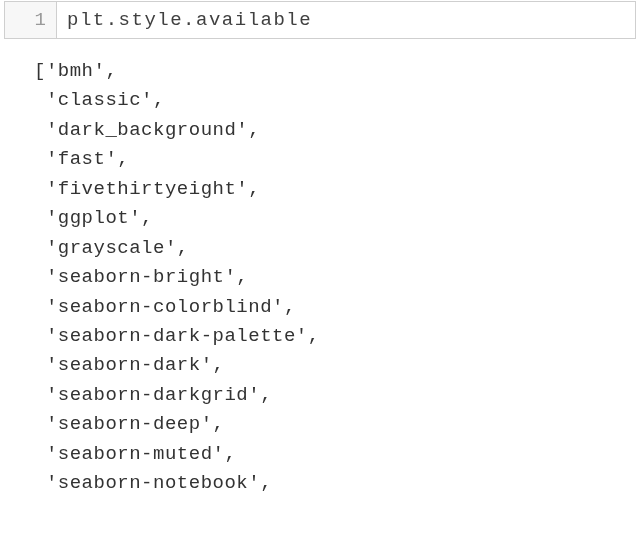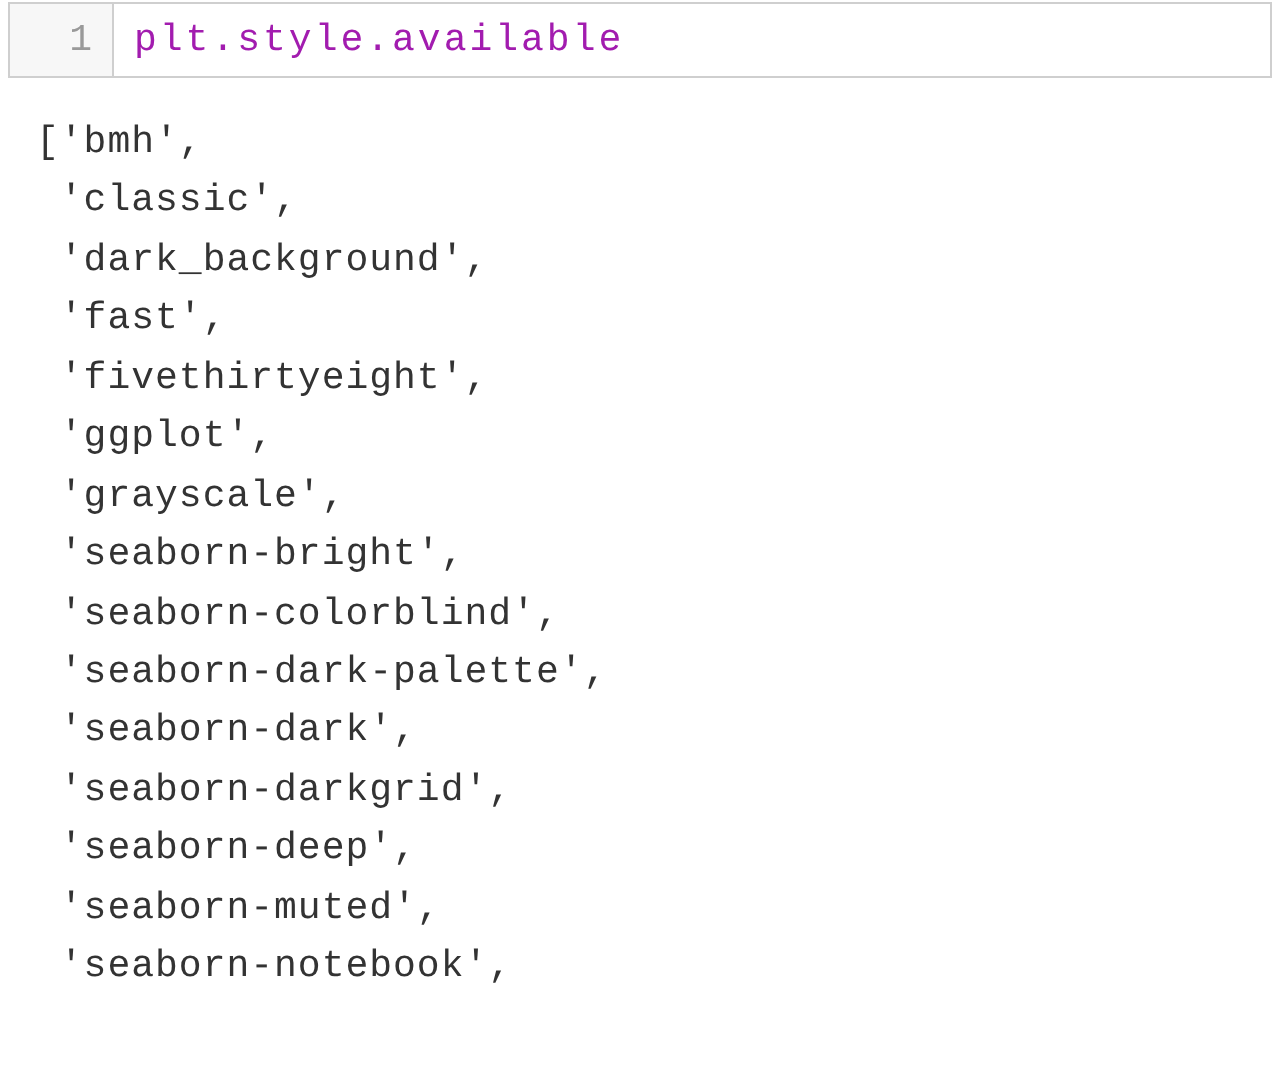--- a/index.html
+++ b/index.html
@@ -31,32 +31,33 @@
       border-right: 1px solid #cfcfcf;
       user-select: none;
       font-family: "Courier New", monospace;
     }
     .code-line {
       padding: 7px 10px;
       background: #ffffff;
       flex: 1;
       font-family: "SimSun", "NSimSun", "Courier New", monospace;
       letter-spacing: 1.5px;
-      color: #a21caf;
+      color: #404040;
     }
     .output {
       padding: 18px 0 0 18px;
       font-family: "SimSun", "NSimSun", "Courier New", monospace;
       color: #333333;
       line-height: 1.55;
       white-space: pre;
       letter-spacing: 0.5px;
     }
     .out-line {
       display: block;
+      margin-left: 16px;
     }
   </style>
 </head>
 <body>
 
 <div class="code-cell">
   <div class="gutter">
     <span>1</span>
   </div>
   <div class="code-line">

